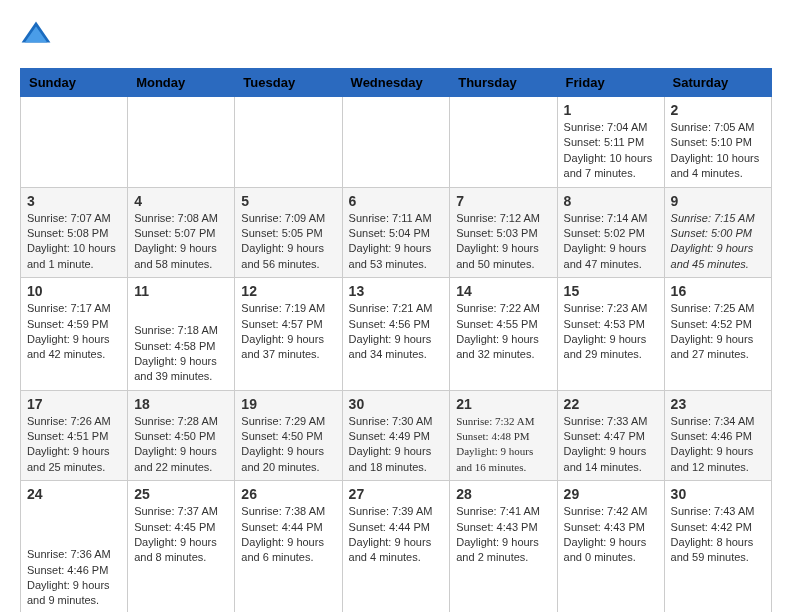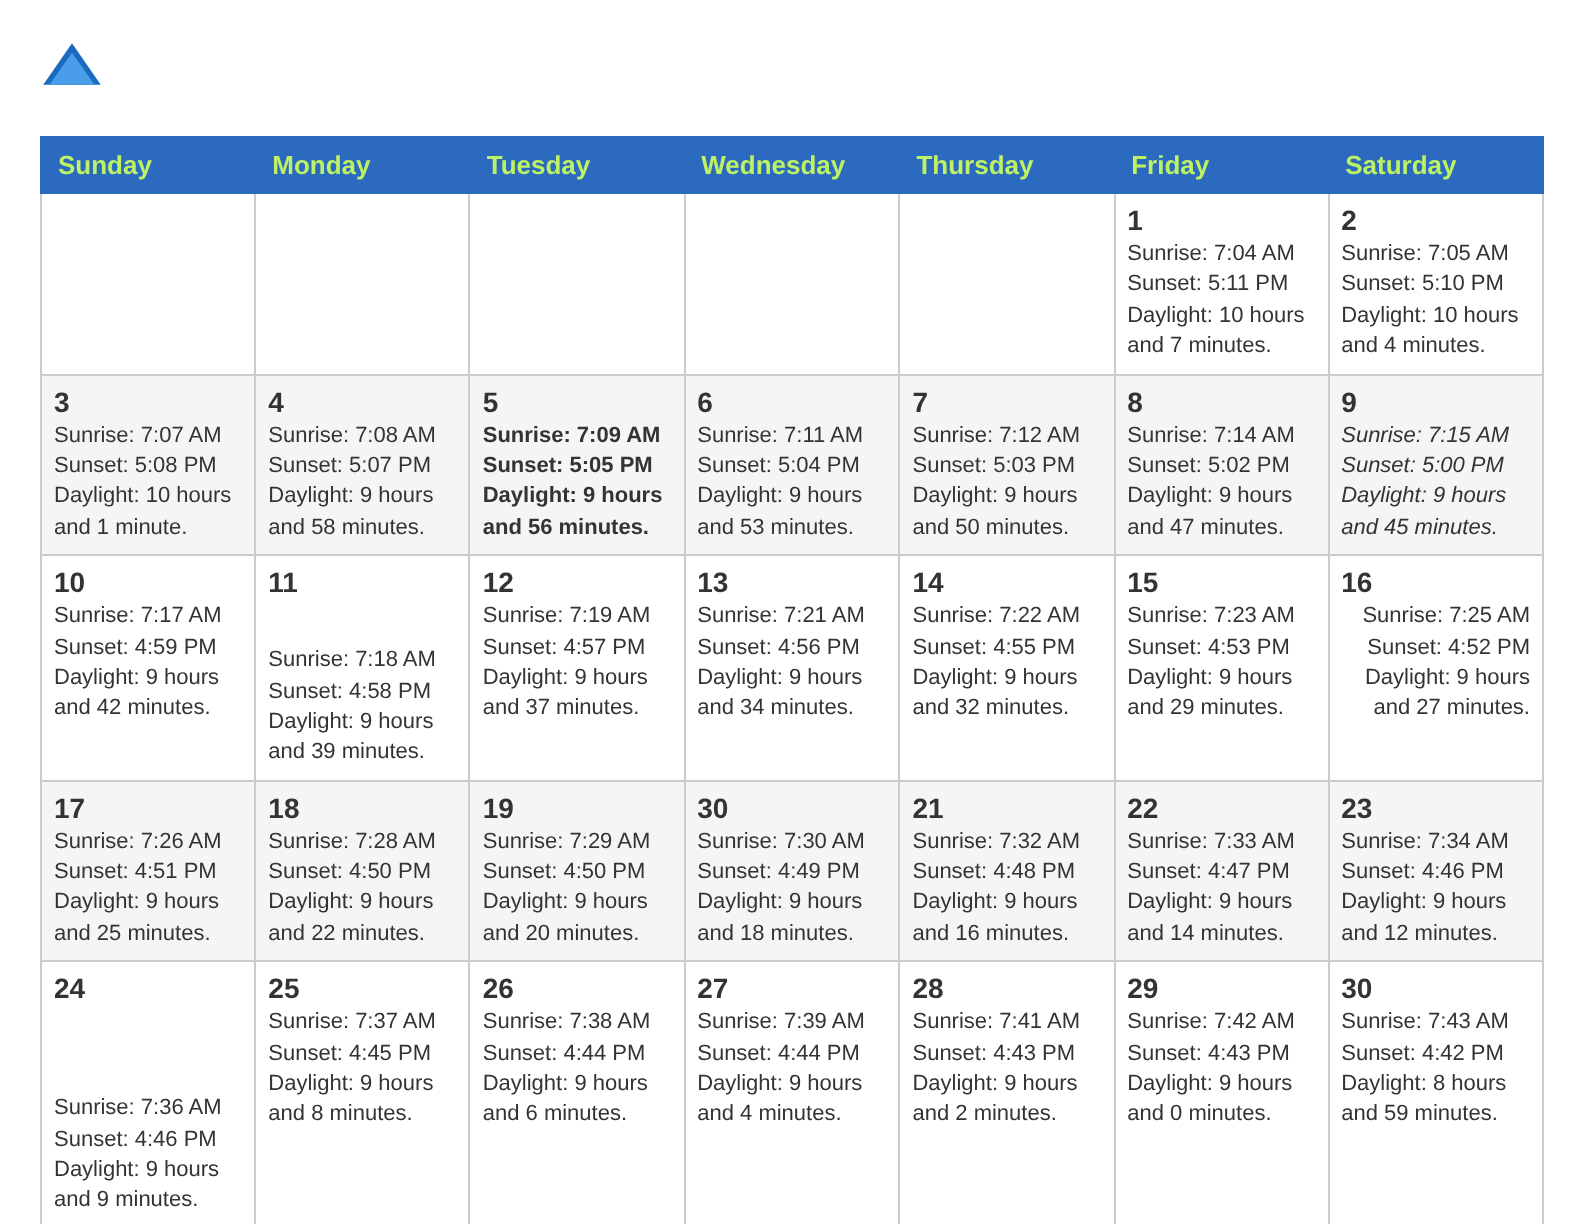--- a/index.html
+++ b/index.html
@@ -52,21 +52,21 @@
       font-size: 16px;
       color: #555;
     }
     .calendar {
       width: 100%;
       border-collapse: collapse;
       border: 1px solid #ccc;
     }
     .calendar th {
       background-color: #2b6abf;
-      color: #bef264;
+      color: #000000;
       text-align: left;
       padding: 6px 8px;
       font-size: 13px;
       border: 1px solid #2b6abf;
     }
     .calendar td {
       vertical-align: top;
       padding: 5px 6px;
       border: 1px solid #ccc;
       width: 108px;
@@ -154,21 +154,21 @@
 Daylight: 10 hours and 1 minute.</div>
         </td>
         <td>
           <span class="day-number">4</span>
           <div class="day-info" style="white-space: pre-line;">Sunrise: 7:08 AM
 Sunset: 5:07 PM
 Daylight: 9 hours and 58 minutes.</div>
         </td>
         <td>
           <span class="day-number">5</span>
-          <div class="day-info" style="white-space: pre-line; font-weight: bold;">Sunrise: 7:09 AM
+          <div class="day-info" style="white-space: pre-line;">Sunrise: 7:09 AM
 Sunset: 5:05 PM
 Daylight: 9 hours and 56 minutes.</div>
         </td>
         <td>
           <span class="day-number">6</span>
           <div class="day-info" style="white-space: pre-line;">Sunrise: 7:11 AM
 Sunset: 5:04 PM
 Daylight: 9 hours and 53 minutes.</div>
         </td>
         <td>
@@ -222,21 +222,21 @@
 Daylight: 9 hours and 32 minutes.</div>
         </td>
         <td>
           <span class="day-number">15</span>
           <div class="day-info" style="white-space: pre-line;">Sunrise: 7:23 AM
 Sunset: 4:53 PM
 Daylight: 9 hours and 29 minutes.</div>
         </td>
         <td>
           <span class="day-number">16</span>
-          <div class="day-info" style="white-space: pre-line; text-align: right;">Sunrise: 7:25 AM
+          <div class="day-info" style="white-space: pre-line;">Sunrise: 7:25 AM
 Sunset: 4:52 PM
 Daylight: 9 hours and 27 minutes.</div>
         </td>
       </tr>
       <tr class="row-even">
         <td>
           <span class="day-number">17</span>
           <div class="day-info" style="white-space: pre-line;">Sunrise: 7:26 AM
 Sunset: 4:51 PM
 Daylight: 9 hours and 25 minutes.</div>
@@ -254,21 +254,21 @@
 Daylight: 9 hours and 20 minutes.</div>
         </td>
         <td>
           <span class="day-number">30</span>
           <div class="day-info" style="white-space: pre-line;">Sunrise: 7:30 AM
 Sunset: 4:49 PM
 Daylight: 9 hours and 18 minutes.</div>
         </td>
         <td>
           <span class="day-number">21</span>
-          <div class="day-info" style="white-space: pre-line;">Sunrise: 7:32 AM
+          <div class="day-info" style="white-space: pre-line; font-family: Liberation Serif, serif;">Sunrise: 7:32 AM
 Sunset: 4:48 PM
 Daylight: 9 hours and 16 minutes.</div>
         </td>
         <td>
           <span class="day-number">22</span>
           <div class="day-info" style="white-space: pre-line;">Sunrise: 7:33 AM
 Sunset: 4:47 PM
 Daylight: 9 hours and 14 minutes.</div>
         </td>
         <td>

